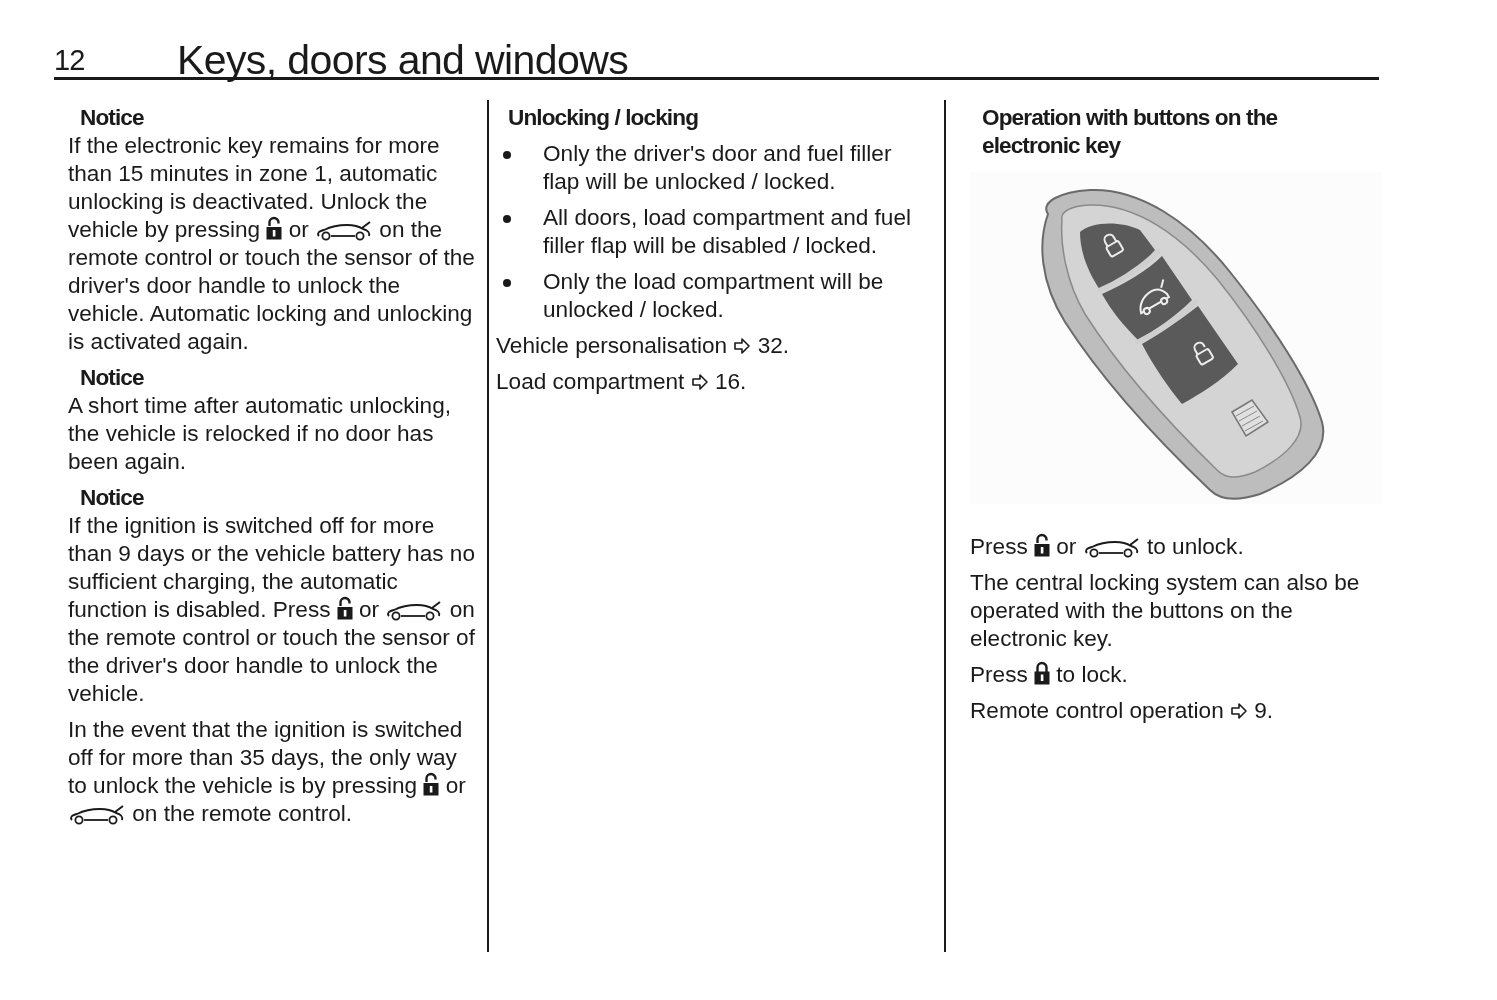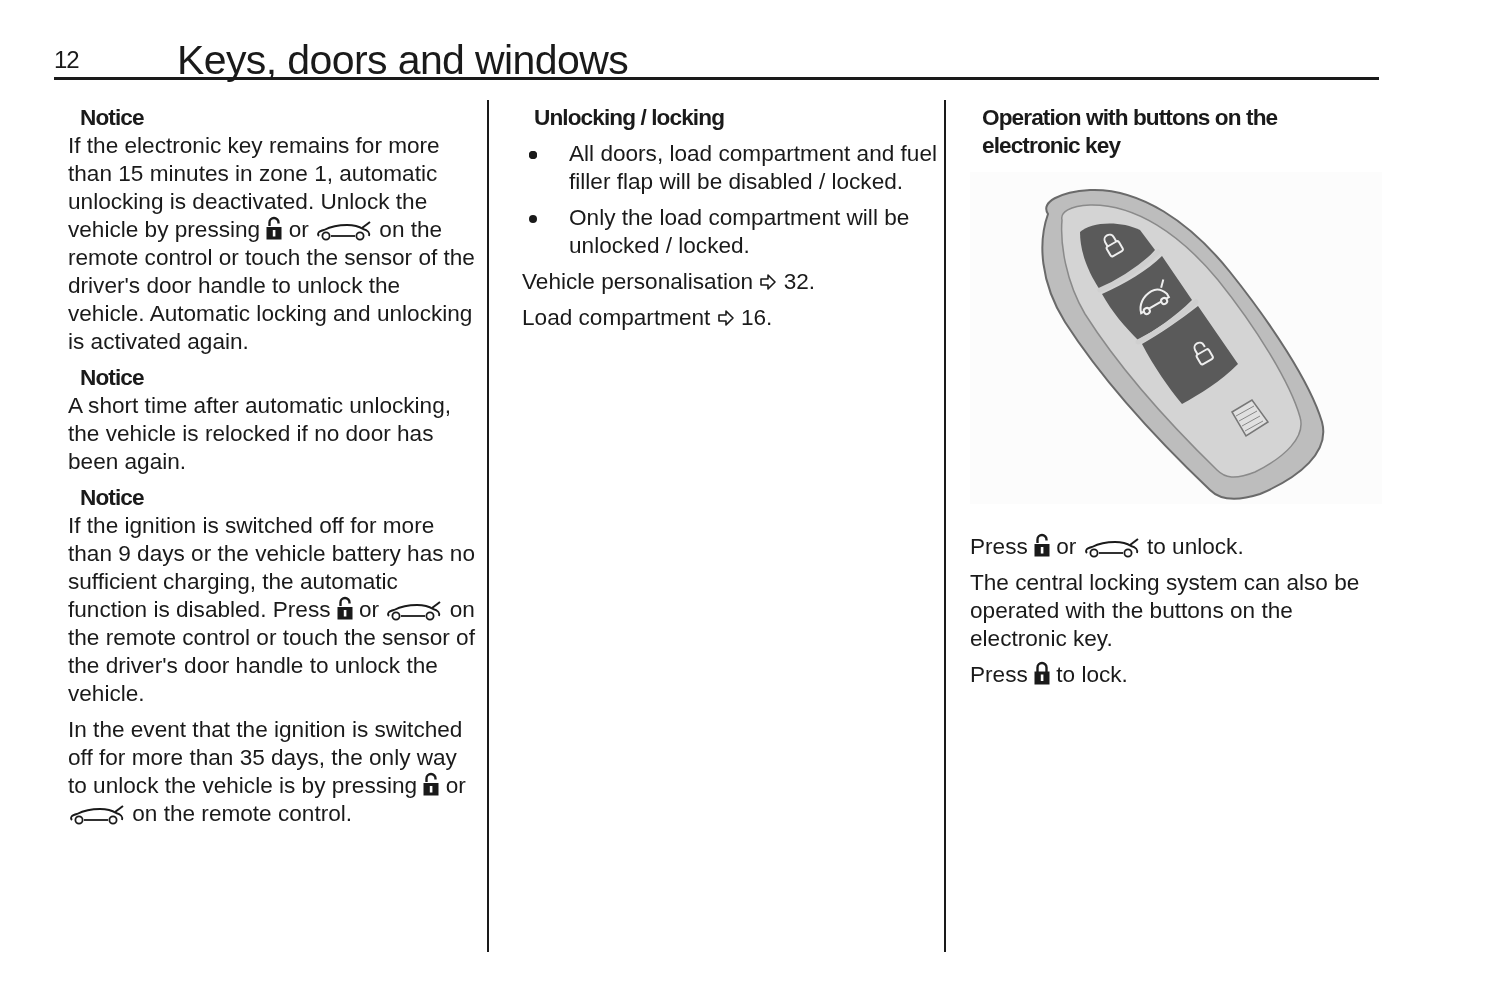--- a/index.html
+++ b/index.html
@@ -1,34 +1,34 @@
 <!DOCTYPE html>
 <html><head>
   <meta charset="utf-8">
   <style>
     html, body { margin: 0; padding: 0; background: #ffffff; }
     body {
       width: 1497px; height: 1000px; position: relative; overflow: hidden;
       font-family: "Liberation Sans", sans-serif; color: #1a1a1a;
     }
     .hdr-num {
-      position: absolute; left: 54px; top: 40px; font-size: 24px; line-height: 40px;
+      position: absolute; left: 54px; top: 40px; font-size: 29px; line-height: 40px;
       letter-spacing: -1px;
     }
     .hdr-title {
       position: absolute; left: 177px; top: 40px; font-size: 41px; line-height: 40px;
       letter-spacing: -0.6px;
     }
     .hdr-rule {
       position: absolute; left: 54px; top: 77px; width: 1325px; height: 3px; background: #1a1a1a;
     }
     .divider { position: absolute; top: 100px; width: 2px; height: 852px; background: #1a1a1a; }
     .col { position: absolute; top: 104px; font-size: 22.6px; line-height: 28px; }
     .col1 { left: 68px; width: 410px; }
-    .col2 { left: 522px; width: 420px; }
+    .col2 { left: 496px; width: 420px; }
     .col3 { left: 970px; width: 410px; }
     .heading { font-weight: bold; letter-spacing: -0.9px; font-size: 22.6px; line-height: 28px; margin-left: 12px; }
     .para { margin: 0 0 8px 0; }
     .notice { margin-bottom: 8px; }
     .bullets { list-style: none; margin: 8px 0 8px 0; padding: 0; }
     .bullets li { position: relative; padding-left: 47px; margin-bottom: 8px; }
     .bullets li .dot {
       position: absolute; left: 7px; top: 11px; width: 8px; height: 8px; border-radius: 50%; background: #1a1a1a;
     }
     .ic { display: inline-block; vertical-align: -3px; }
@@ -98,21 +98,21 @@
   <p class="para"><span>In the event that the ignition is switched off for more than 35 days, the only way to unlock the vehicle is by pressing </span><svg class="ic ic-lock">
         <use href="#sym-unlock"></use>
       </svg><span> or </span><svg class="ic ic-car">
         <use href="#sym-car"></use>
       </svg><span> on the remote control.</span></p>
 </div>
 
 <div class="col col2">
   <div class="heading">Unlocking / locking</div>
   <ul class="bullets">
-    <li><span class="dot"></span></li>
+    <li><span class="dot"></span><span>Only the driver's door and fuel filler flap will be unlocked / locked.</span></li>
     <li><span class="dot"></span><span>All doors, load compartment and fuel filler flap will be disabled / locked.</span></li>
     <li><span class="dot"></span><span>Only the load compartment will be unlocked / locked.</span></li>
   </ul>
   <p class="para"><span>Vehicle personalisation </span><svg class="ic ic-arrow">
         <use href="#sym-arrow"></use>
       </svg><span> 32.</span></p>
   <p class="para"><span>Load compartment </span><svg class="ic ic-arrow">
         <use href="#sym-arrow"></use>
       </svg><span> 16.</span></p>
 </div>
@@ -156,13 +156,16 @@
   </svg>
   <p class="para"><span>Press </span><svg class="ic ic-lock">
         <use href="#sym-unlock"></use>
       </svg><span> or </span><svg class="ic ic-car">
         <use href="#sym-car"></use>
       </svg><span> to unlock.</span></p>
   <p class="para">The central locking system can also be operated with the buttons on the electronic key.</p>
   <p class="para"><span>Press </span><svg class="ic ic-lock">
         <use href="#sym-lock"></use>
       </svg><span> to lock.</span></p>
+  <p class="para"><span>Remote control operation </span><svg class="ic ic-arrow">
+        <use href="#sym-arrow"></use>
+      </svg><span> 9.</span></p>
 </div>
 
 </body></html>

